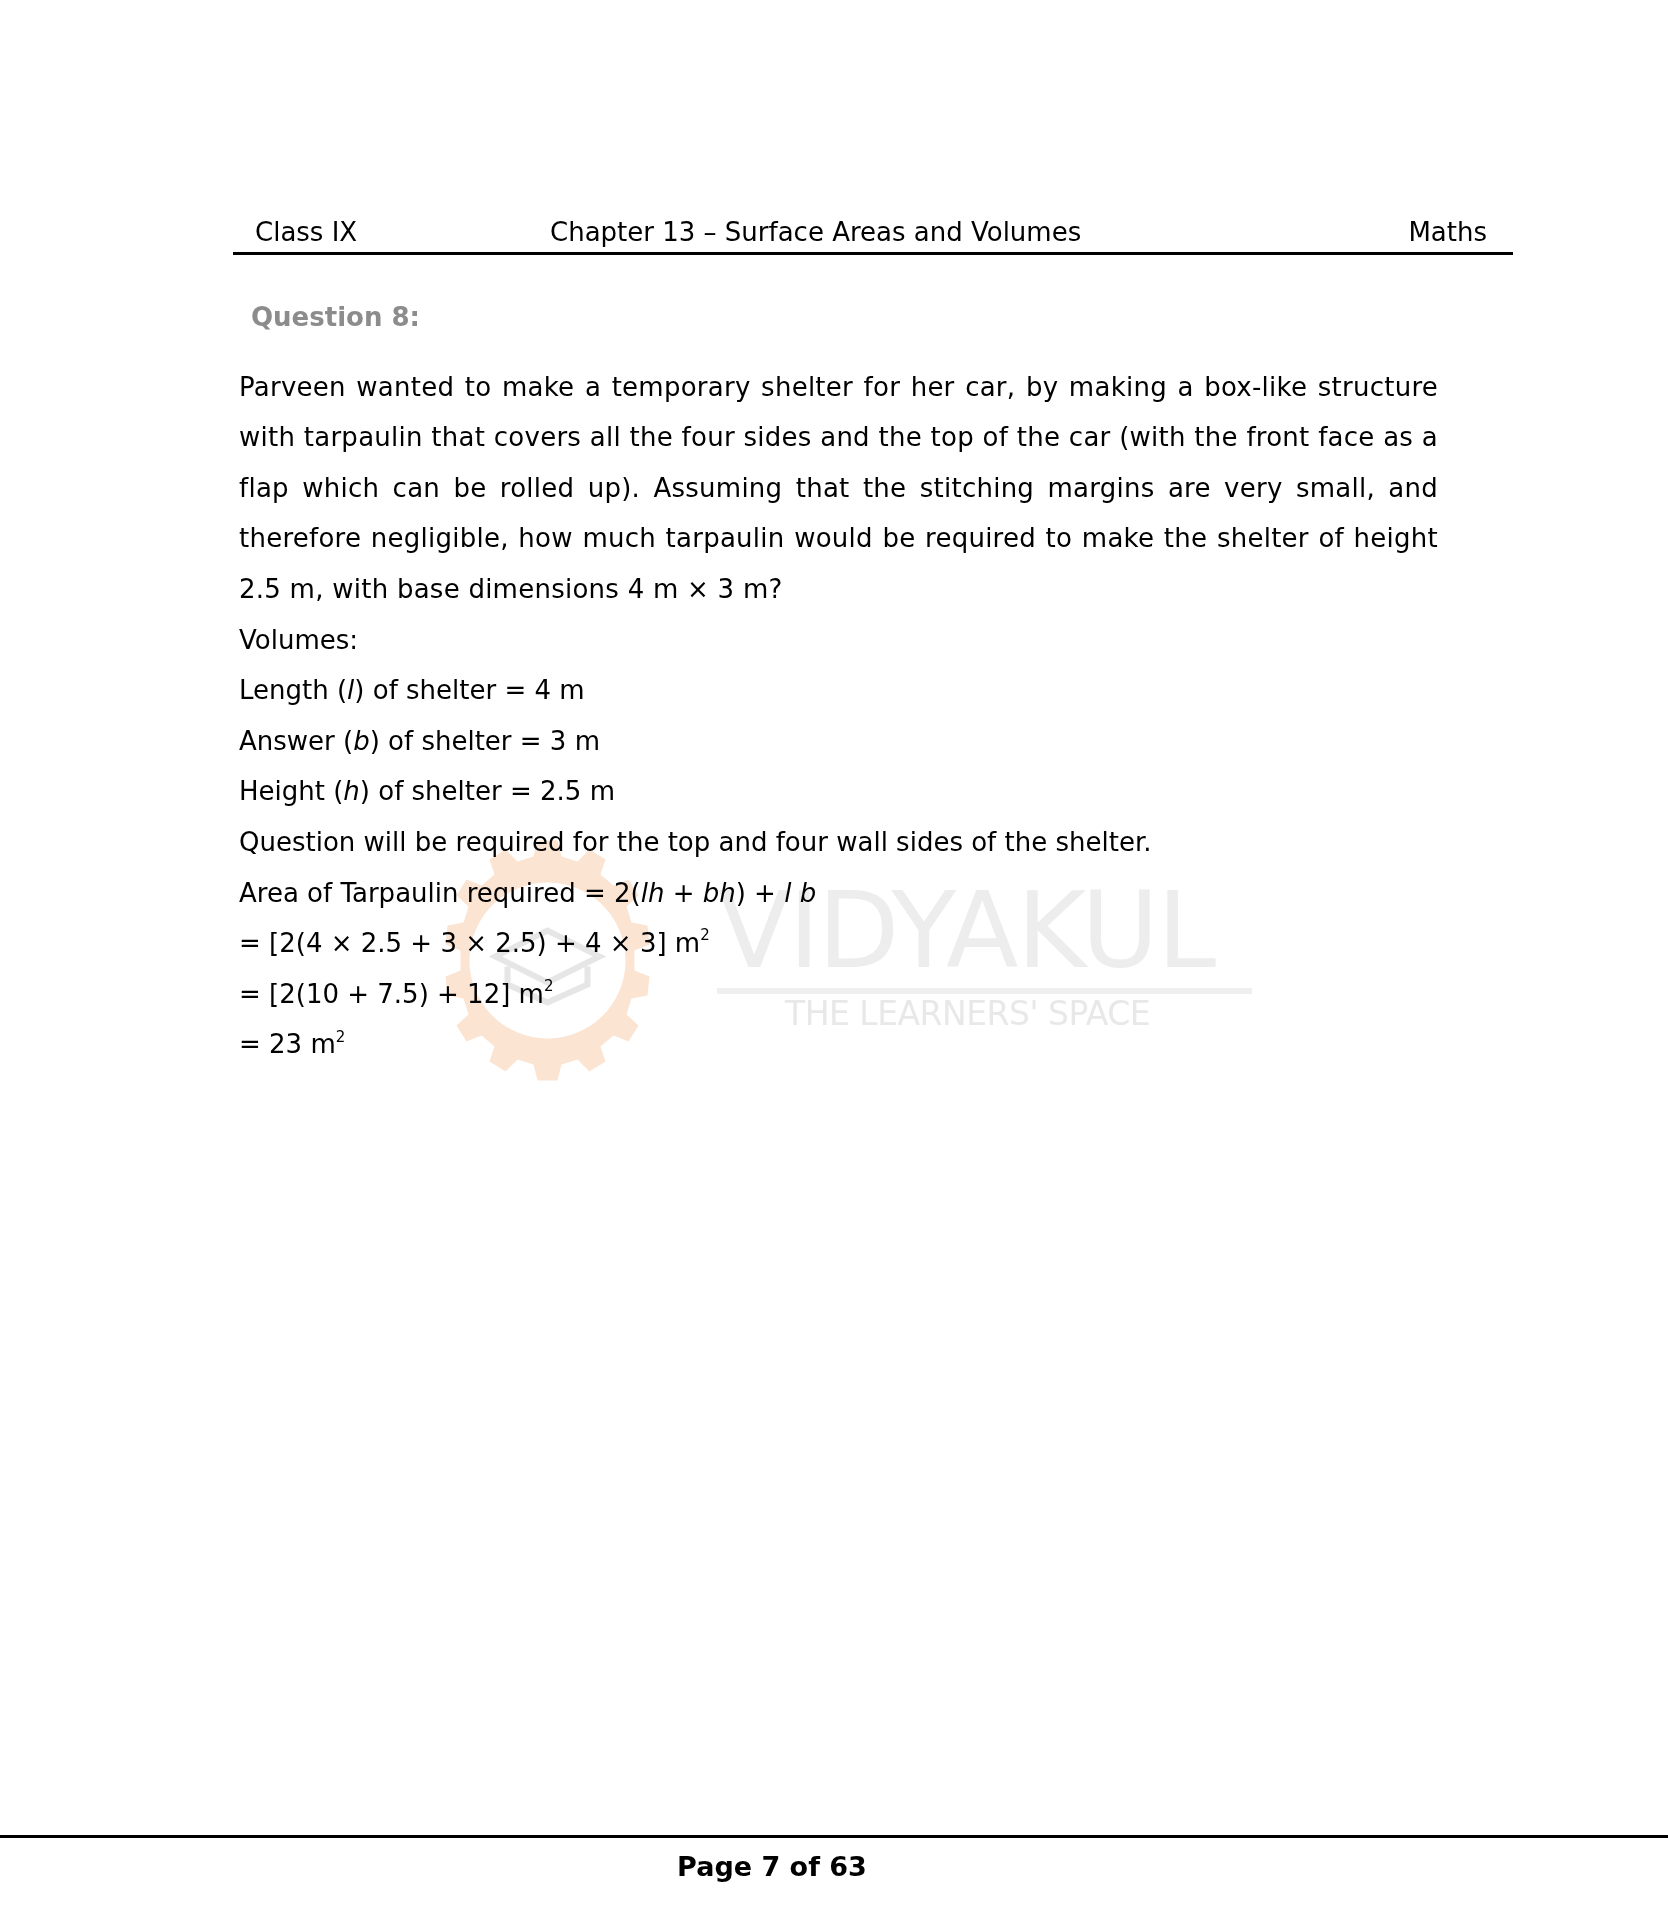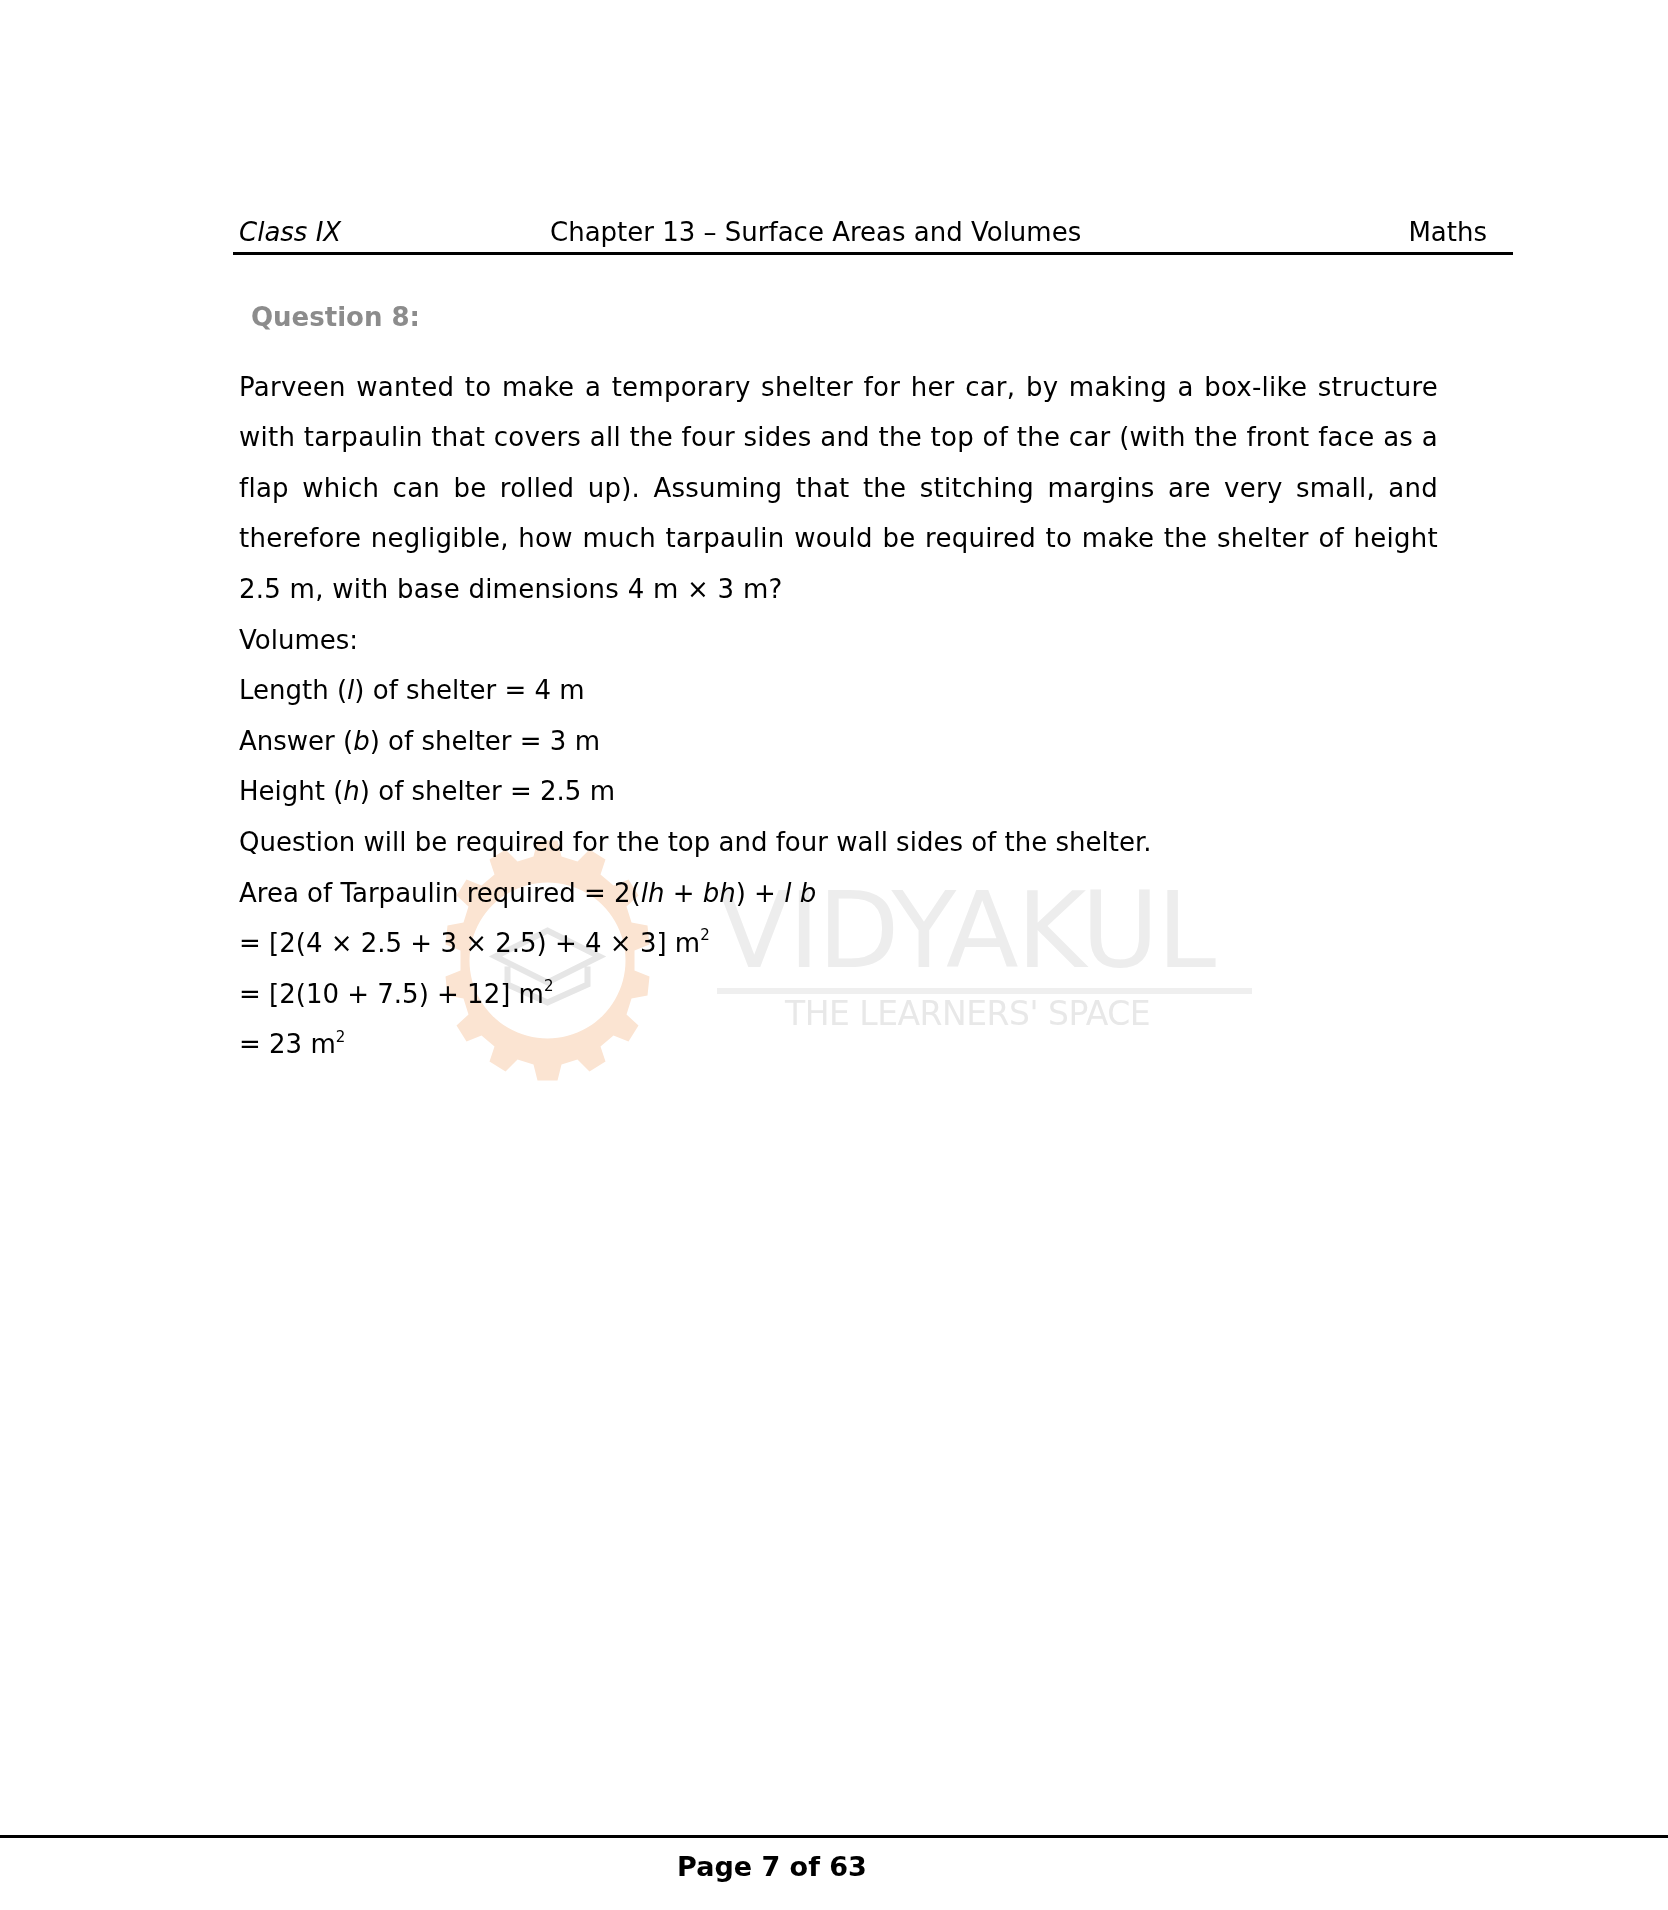--- a/index.html
+++ b/index.html
@@ -25,21 +25,21 @@
     height: 40px;
     border-bottom: 3px solid #000;
   }
   .hdr-text {
     position: absolute;
     top: 4px;
     font-size: 26px;
     line-height: 32px;
     white-space: nowrap;
   }
-  .hdr-left { left: 6px; font-style: italic; }
+  .hdr-left { left: 22px; }
   .hdr-center { left: 317px; }
   .hdr-right { right: 26px; }
 
   
   .watermark { position: absolute; left: 0; top: 0; width: 1668px; height: 1910px; pointer-events: none; }
   .wm-gear { position: absolute; left: 425px; top: 838px; width: 245px; height: 245px; }
   .wm-title {
     position: absolute;
     left: 718px;
     top: 876px;

